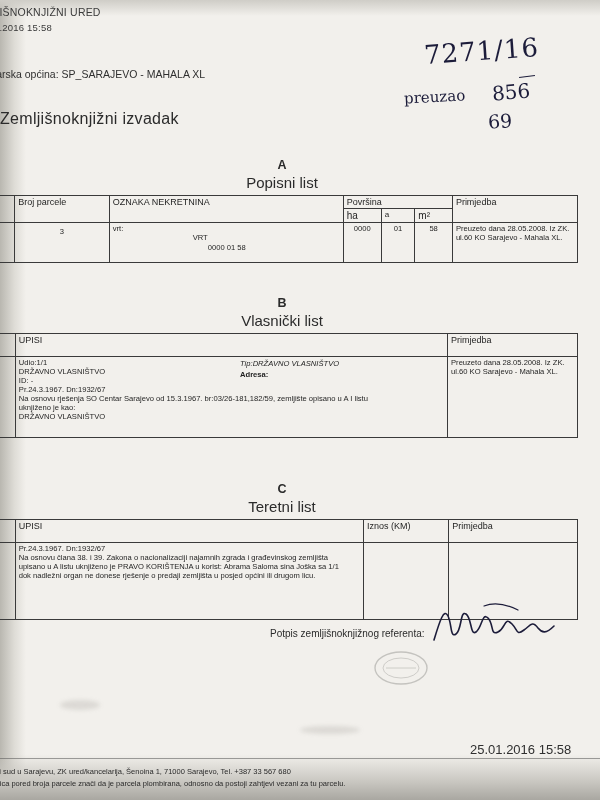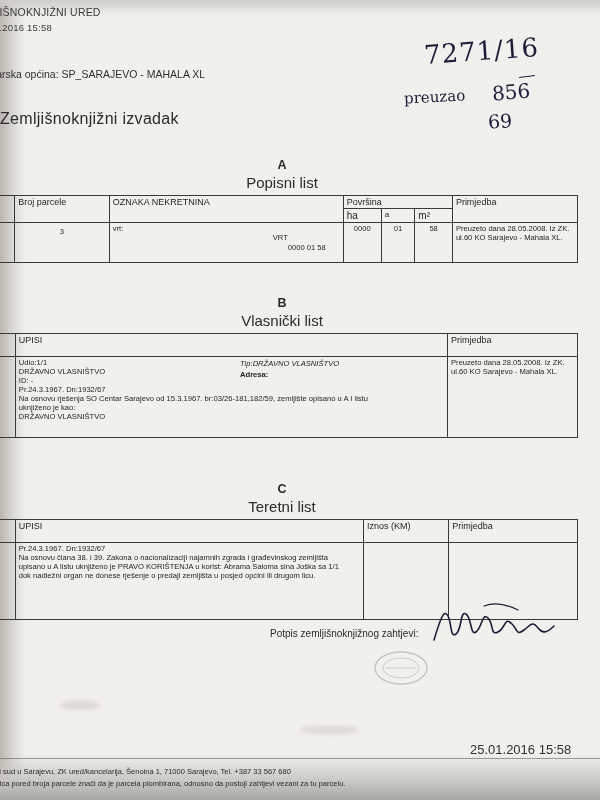--- a/index.html
+++ b/index.html
@@ -234,21 +234,21 @@
         <tr>
           <th class="hcell" style="width:32px;font-size:10px">ha</th>
           <th class="hcell" style="width:28px;font-size:8px">a</th>
           <th class="hcell" style="width:32px;font-size:10px">m²</th>
         </tr>
         <tr class="rowtall">
           <td class="c"></td>
           <td class="c" style="padding-top:4px">3</td>
           <td>
             <div>vrt:</div>
-            <div style="display:flex;justify-content:flex-end;">
+            <div style="display:flex;justify-content:center;">
               <span>VRT</span>
               <span style="padding-top:10px;padding-right:14px">0000 01 58</span>
             </div>
           </td>
           <td class="c">0000</td>
           <td class="c">01</td>
           <td class="c">58</td>
           <td>
             <div>Preuzeto dana 28.05.2008. Iz ZK.</div>
             <div>ul.60 KO Sarajevo - Mahala XL.</div>
@@ -309,21 +309,21 @@
             <div>upisano u A listu uknjiženo je PRAVO KORIŠTENJA u korist: Abrama Saloma sina Joška sa 1/1</div>
             <div>dok nadležni organ ne donese rješenje o predaji zemljišta u posjed općini ili drugom licu.</div>
           </td>
           <td class="c"></td>
           <td></td>
         </tr>
       </tbody>
         </table>
     </div>
 
-    <div class="sig-line">Potpis zemljišnoknjižnog zahtjevi:</div>
+    <div class="sig-line">Potpis zemljišnoknjižnog referenta:</div>
     <svg class="signature" viewBox="0 0 130 46">
       <path d="M2 40 C8 20, 12 8, 16 16 C20 24, 18 38, 24 34 C30 30, 28 10, 34 14 C40 18, 38 36, 44 32 C50 28, 50 12, 56 18 C62 24, 58 36, 66 32 C74 28, 72 16, 80 24 C86 30, 84 36, 92 30 C98 26, 100 20, 106 28 C110 33, 114 34, 122 26" fill="none" stroke="#1c1c3a" stroke-width="1.6" stroke-linecap="round"></path>
       <path d="M52 6 C62 2, 74 4, 86 10" fill="none" stroke="#1c1c3a" stroke-width="1.2" stroke-linecap="round"></path>
     </svg>
 
     <svg class="stamp" viewBox="0 0 58 40">
       <ellipse cx="29" cy="20" rx="26" ry="16" fill="none" stroke="#6a6a66" stroke-width="1.4"></ellipse>
       <ellipse cx="29" cy="20" rx="18" ry="10" fill="none" stroke="#6a6a66" stroke-width="0.8"></ellipse>
       <path d="M14 20 h30" stroke="#6a6a66" stroke-width="0.8"></path>
     </svg>

